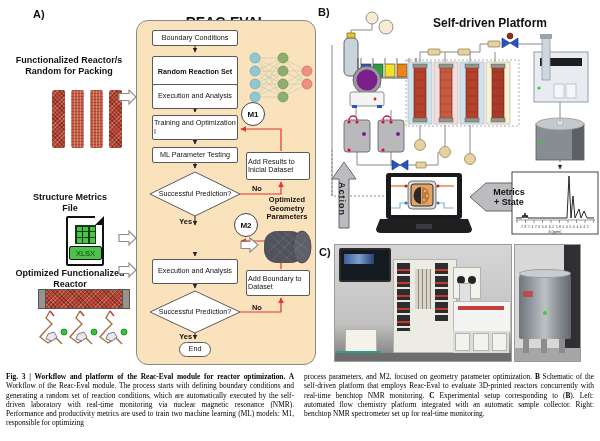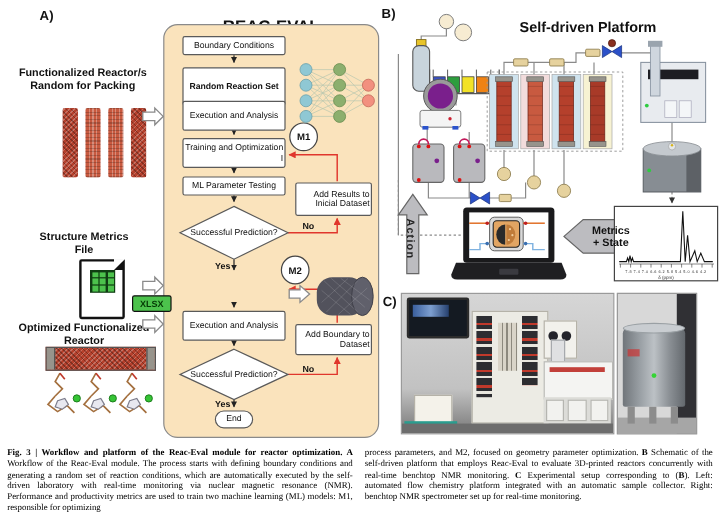--- a/index.html
+++ b/index.html
@@ -5,21 +5,21 @@
   html,body{margin:0;padding:0;background:#fff;}
   .fig{position:relative;width:600px;height:441px;background:#fff;overflow:hidden;
        font-family:"Liberation Sans",sans-serif;color:#111;}
   .abs{position:absolute;}
   .b{font-weight:bold;}
   .ctr{text-align:center;}
   .panel-label{font-weight:bold;font-size:11px;}
   .flow-panel{left:136px;top:20px;width:180px;height:345px;background:var(--panel_bg,#FAE3BC);
       border:1.5px solid #8a8a8a;border-radius:12px;box-sizing:border-box;}
   .fbox{background:#fff;border:1px solid #5a5a5a;border-radius:2px;box-sizing:border-box;
-      display:flex;align-items:center;justify-content:center;text-align:right;
+      display:flex;align-items:center;justify-content:center;text-align:left;
       font-size:7.2px;line-height:8.3px;padding:1px;}
   .dtext{display:flex;align-items:center;justify-content:center;text-align:center;
       font-size:7.2px;line-height:8.3px;}
   .yn{font-weight:bold;font-size:7.4px;}
   .mcirc{width:22px;height:22px;border-radius:50%;background:#fff;border:1.2px solid #444;
       display:flex;align-items:center;justify-content:center;font-weight:bold;font-size:8px;}
   .sidelabel{font-weight:bold;font-size:9px;line-height:10.5px;text-align:center;}
   .vtube{width:13px;height:58px;border-radius:2px;
       background:repeating-linear-gradient(45deg,rgba(0,0,0,.28) 0 1px,transparent 1px 3px),
                  repeating-linear-gradient(-45deg,rgba(255,255,255,.25) 0 1px,transparent 1px 3px),
@@ -38,21 +38,21 @@
       border-radius:2px;box-sizing:border-box;}
   .xlsx .fold{position:absolute;right:-2px;top:-2px;width:0;height:0;
       border-left:9px solid #fff;border-top:9px solid #fff;outline:none;}
   .xlsx .fold:before{content:"";position:absolute;left:-9px;top:-9px;width:0;height:0;
       border-left:9px solid transparent;border-bottom:9px solid #111;}
   .xlsx .grid{position:absolute;left:7px;top:7px;width:21px;height:19px;background:#0f3d12;
       display:grid;grid-template-columns:1fr 1fr 1fr;grid-template-rows:1fr 1fr 1fr;gap:1.5px;padding:1.5px;box-sizing:border-box;}
   .xlsx .cell{background:var(--xlsx_green,#4CC24C);}
   .xlsx .badge{position:absolute;left:1px;bottom:4px;width:31px;height:12px;background:var(--xlsx_green,#4CC24C);
       border:1.5px solid #111;border-radius:2px;display:flex;align-items:center;justify-content:center;
-      font-weight:bold;font-size:7.5px;color:#053a05;margin-left:41px;}
+      font-weight:normal;font-size:7.5px;color:#053a05;}
   .optgeo{font-weight:bold;font-size:7.5px;line-height:8.6px;text-align:center;}
   .photo{border:1px solid #9a9a9a;box-sizing:border-box;overflow:hidden;}
   .caption{font-family:"Liberation Serif",serif;font-size:7.4px;line-height:9.3px;text-align:justify;color:#000;}
   .actiontext{writing-mode:vertical-rl;font-weight:bold;font-size:9px;color:#222;letter-spacing:1px;}
   .resptext{font-weight:bold;font-size:9px;line-height:10px;text-align:center;color:#111;}
   svg{display:block;}
 </style>
 </head>
 <body>
 
@@ -173,20 +173,21 @@
   <div class="abs fbox" style="left:246px;top:152px;width:64px;height:28px;">Add Results to Inicial Dataset</div>
   <div class="abs fbox" style="left:152px;top:259px;width:86px;height:25px;">Execution and Analysis</div>
   <div class="abs dtext" style="left:158px;top:298px;width:74px;height:28px;">Successful Prediction?</div>
   <div class="abs yn" style="left:168px;top:332px;width:24px;text-align:right;">Yes</div>
   <div class="abs yn" style="left:252px;top:303px;">No</div>
   <div class="abs fbox" style="left:246px;top:270px;width:64px;height:26px;">Add Boundary to Dataset</div>
   <div class="abs fbox" style="left:179px;top:342px;width:32px;height:15px;border-radius:8px;">End</div>
 
   <div class="abs mcirc" style="left:241px;top:102px;">M1</div>
   <div class="abs mcirc" style="left:234px;top:213px;">M2</div>
+  <div class="abs optgeo" style="left:258px;top:196px;width:58px;">Optimized Geometry Parameters</div>
 
   <svg class="abs" style="left:245px;top:50px;" width="72" height="54" viewBox="0 0 72 54">
     <g stroke="#b9c7b0" stroke-width="0.6">
       <path d="M10,8 L38,8 M10,8 L38,21 M10,8 L38,34 M10,8 L38,47"></path>
       <path d="M10,21 L38,8 M10,21 L38,21 M10,21 L38,34 M10,21 L38,47"></path>
       <path d="M10,34 L38,8 M10,34 L38,21 M10,34 L38,34 M10,34 L38,47"></path>
       <path d="M10,47 L38,8 M10,47 L38,21 M10,47 L38,34 M10,47 L38,47"></path>
       <path d="M38,8 L62,21 M38,8 L62,34 M38,21 L62,21 M38,21 L62,34"></path>
       <path d="M38,34 L62,21 M38,34 L62,34 M38,47 L62,21 M38,47 L62,34"></path>
     </g>

